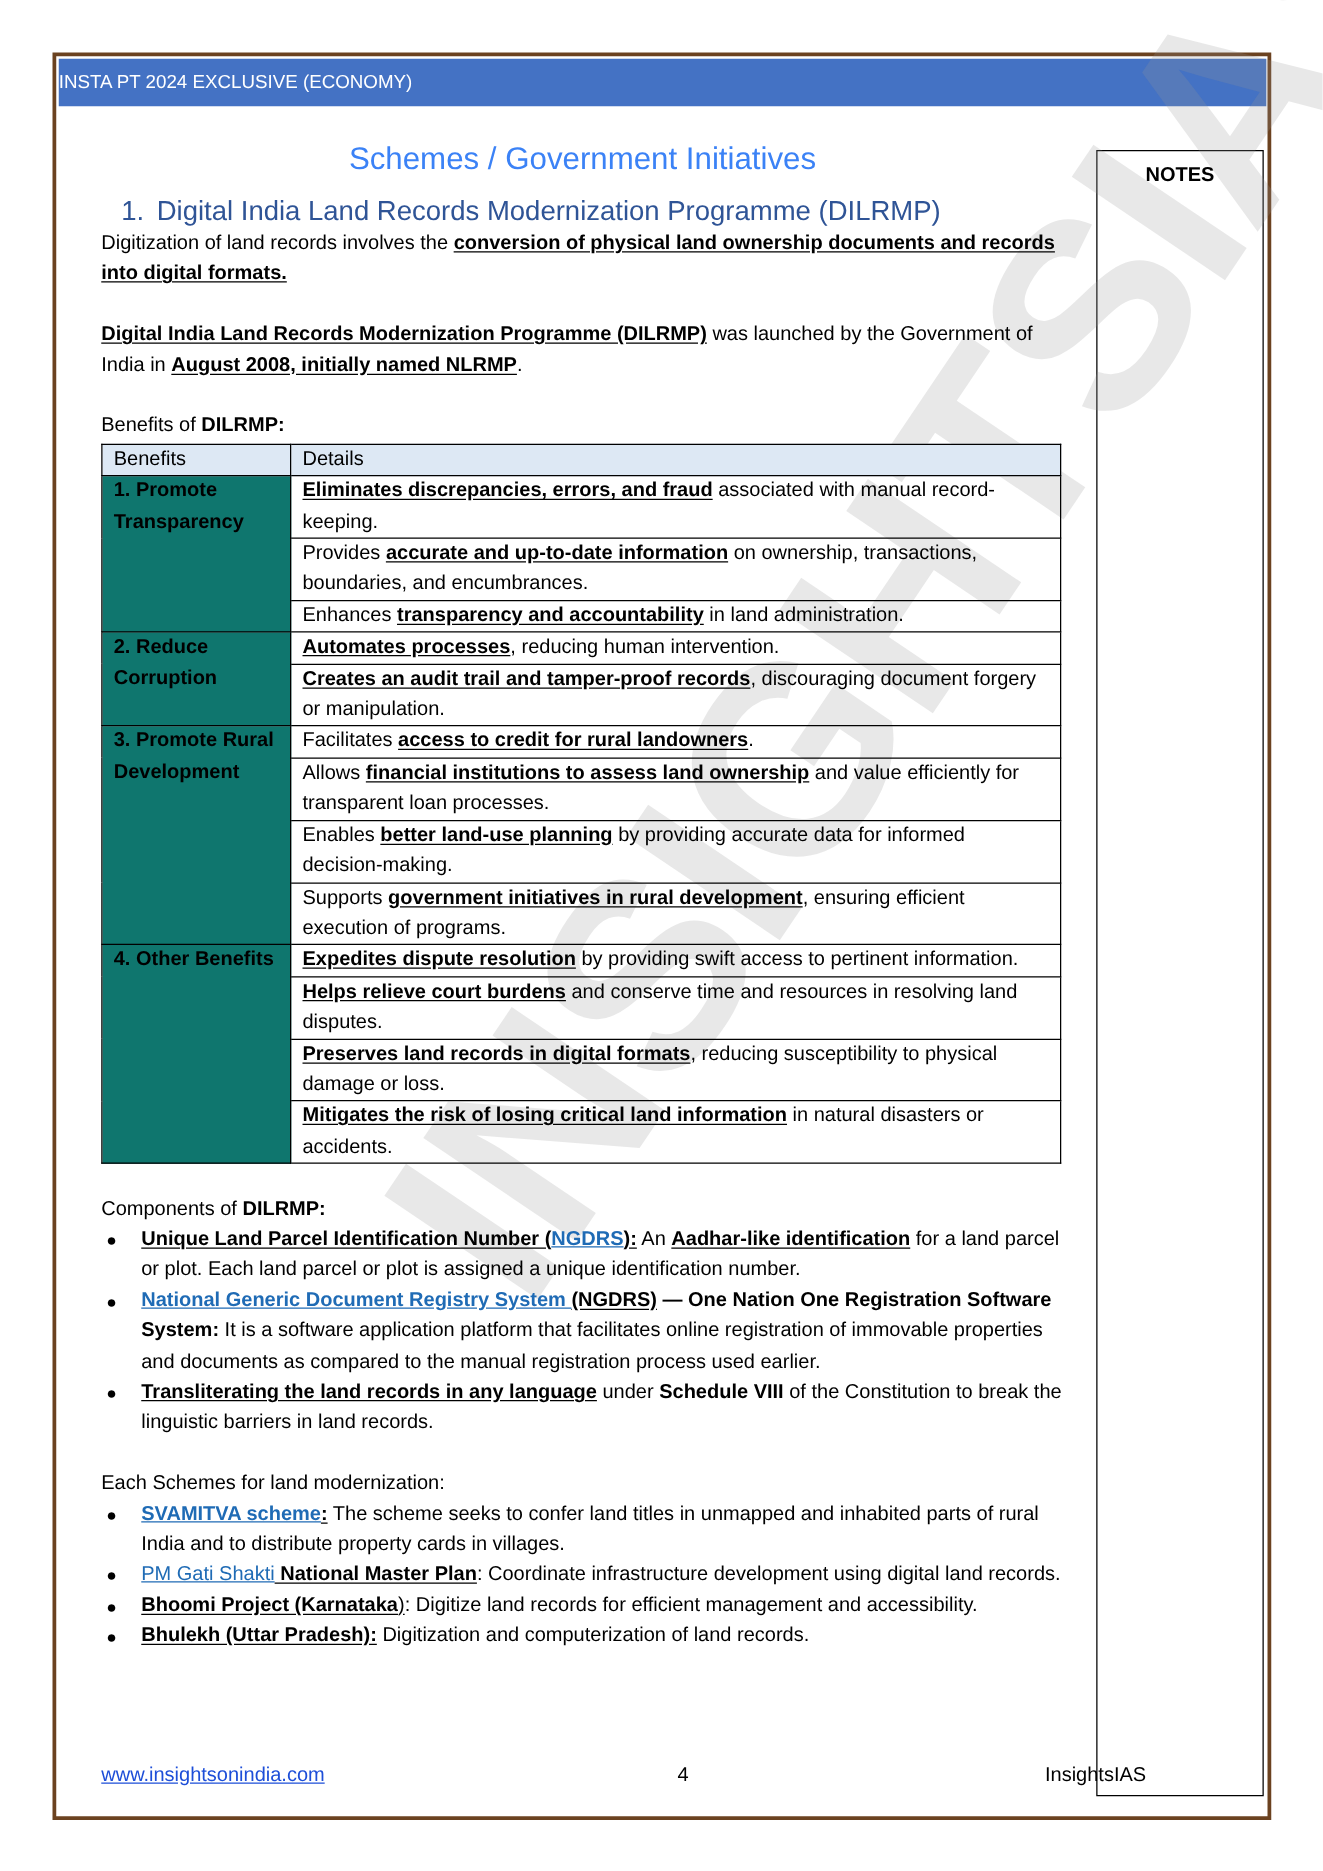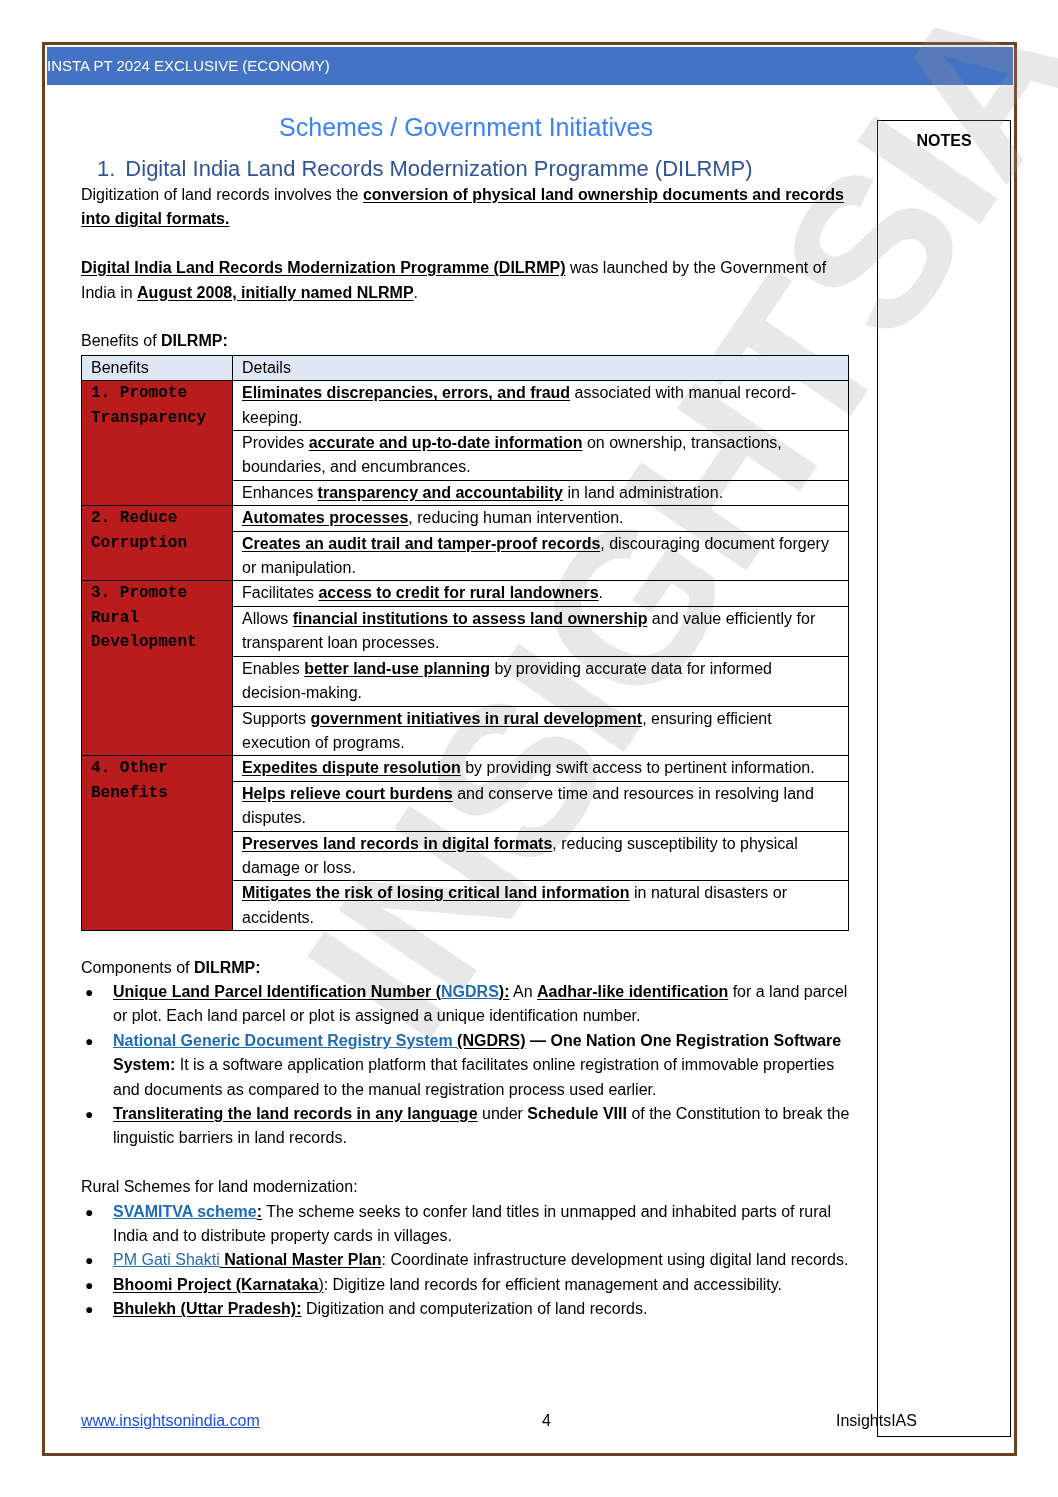--- a/index.html
+++ b/index.html
@@ -23,21 +23,21 @@
   p { margin:0; }
   .gap { height:24.4px; }
   .b { font-weight:bold; }
   .u { text-decoration:underline; text-underline-offset:2px; }
   .bu { font-weight:bold; text-decoration:underline; text-underline-offset:2px; }
   .link { color:#1f6bb5; text-decoration:underline; }
   table.benefits { border-collapse:collapse; width:768px; margin-top:1px; }
   table.benefits td, table.benefits th { border:1.5px solid #000; vertical-align:top; padding:0 8px 0 9px;
            font-size:16px; line-height:24.4px; text-align:left; }
   table.benefits th { background:#dde8f4; font-weight:normal; }
-  table.benefits td.cat { background:#b91c1c; width:133px; font-weight:bold;font-family:Liberation Mono, monospace; }
+  table.benefits td.cat { background:#0f766e; width:133px; font-weight:bold; }
   table.benefits td.det { background:transparent; }
   ul.bullets { list-style:none; margin:0; padding:0; }
   ul.bullets li { position:relative; padding-left:32px; }
   ul.bullets li .dot { position:absolute; left:4px; top:0; font-size:14px; }
   .footer { position:absolute; top:1412px; left:81px; width:870px; font-size:16px; z-index:1; }
   .footer .site { position:absolute; left:0; top:0; color:#1d4ed8; text-decoration:underline; }
   .footer .pg { position:absolute; left:461px; top:0; }
   .footer .brand { position:absolute; left:755px; top:0; }
 </style>
 </head>
@@ -117,21 +117,21 @@
 
   <div class="gap"></div>
   <p><span>Components of </span><span class="b">DILRMP:</span></p>
   <ul class="bullets">
     <li><span class="dot">●</span><span class="bu">Unique Land Parcel Identification Number (</span><span class="link b">NGDRS</span><span class="bu">):</span><span> An </span><span class="bu">Aadhar-like identification</span><span> for a land parcel or plot. Each land parcel or plot is assigned a unique identification number.</span></li>
     <li><span class="dot">●</span><span class="link b">National Generic Document Registry System </span><span class="bu">(NGDRS)</span><span class="b"> — One Nation One Registration Software System:</span><span> It is a software application platform that facilitates online registration of immovable properties and documents as compared to the manual registration process used earlier.</span></li>
     <li><span class="dot">●</span><span class="bu">Transliterating the land records in any language</span><span> under </span><span class="b">Schedule VIII</span><span> of the Constitution to break the linguistic barriers in land records.</span></li>
   </ul>
 
   <div class="gap"></div>
-  <p>Rural Schemes for land modernization:</p>
+  <p>Each Schemes for land modernization:</p>
   <ul class="bullets">
     <li><span class="dot">●</span><span class="link b">SVAMITVA scheme</span><span class="bu">:</span><span> The scheme seeks to confer land titles in unmapped and inhabited parts of rural India and to distribute property cards in villages.</span></li>
     <li><span class="dot">●</span><span class="link">PM Gati Shakti</span><span class="bu"> National Master Plan</span><span>: Coordinate infrastructure development using digital land records.</span></li>
     <li><span class="dot">●</span><span class="bu">Bhoomi Project (Karnataka</span><span class="u">)</span><span>: Digitize land records for efficient management and accessibility.</span></li>
     <li><span class="dot">●</span><span class="bu">Bhulekh (Uttar Pradesh):</span><span> Digitization and computerization of land records.</span></li>
   </ul>
 </div>
 
 <div class="footer">
   <span class="site">www.insightsonindia.com</span>

